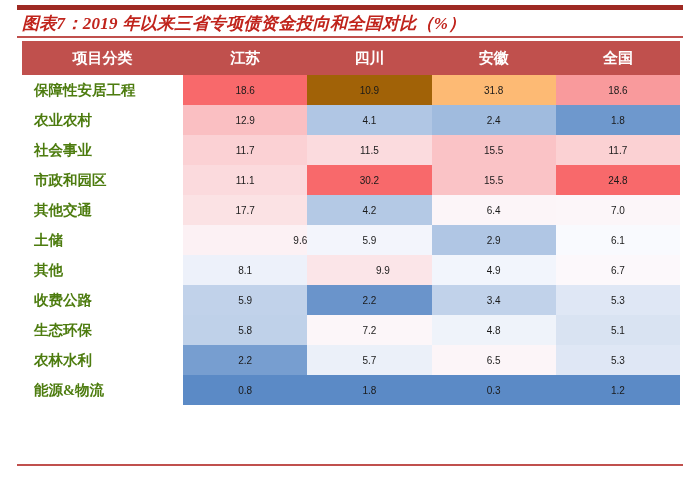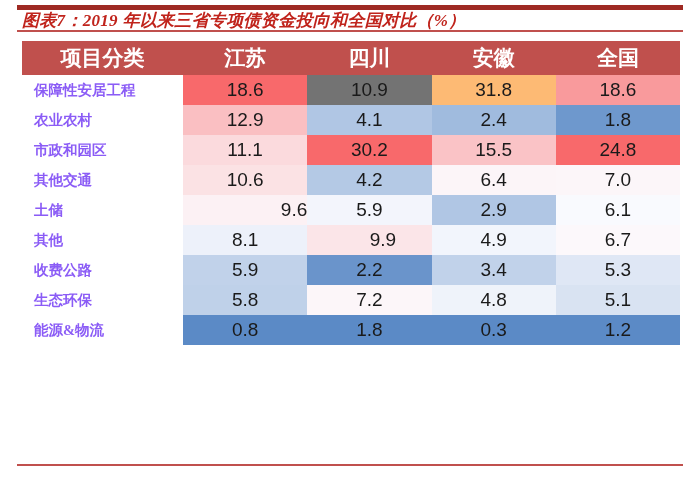--- a/index.html
+++ b/index.html
@@ -29,21 +29,21 @@
     height: 5px;
     background: #9E2A23;
   }
 
   
   .title-zone {
     position: absolute;
     left: 17px;
     top: 11px;
     width: 666px;
-    height: 21px;
+    height: 27px;
     display: flex;
     align-items: center;
     border-bottom: 2px solid #C0504D;
     box-sizing: border-box;
   }
   .title-text {
     font-family: "Liberation Serif", "DejaVu Serif", serif;
     font-size: 17px;
     font-weight: bold;
     font-style: italic;
@@ -66,46 +66,46 @@
     table-layout: fixed;
   }
   table.grid col.label-col { width: 161px; }
   table.grid col.data-col  { width: 124.25px; }
 
   thead th {
     background: #C0504D;
     color: #ffffff;
     height: 34px;
     font-family: "Liberation Serif", "DejaVu Serif", serif;
-    font-size: 21px;
+    font-size: 15px;
     font-weight: bold;
     text-align: center;
     vertical-align: middle;
     padding: 0;
     border: none;
   }
   thead th.label-head {
     text-align: center;
   }
 
   tbody td {
     height: 30px;
     padding: 0;
     border: none;
     font-family: "Liberation Sans", "DejaVu Sans", sans-serif;
-    font-size: 19px;
+    font-size: 10px;
     color: #1a1a1a;
     text-align: center;
     vertical-align: middle;
   }
   tbody td.rowlabel {
     font-family: "Liberation Serif", "DejaVu Serif", serif;
     font-size: 14.5px;
     font-weight: bold;
-    color: #8b5cf6;
+    color: #4d7c0f;
     text-align: left;
     padding-left: 12px;
     background: #ffffff;
     white-space: nowrap;
   }
 
   
   .bottom-rule {
     position: absolute;
     left: 17px;
@@ -151,41 +151,48 @@
           <th>江苏</th>
           <th>四川</th>
           <th>安徽</th>
           <th>全国</th>
         </tr>
       </thead>
       <tbody id="tbody">
           <tr>
             <td class="rowlabel">保障性安居工程</td>
             <td style="background: rgb(248, 105, 107);">18.6</td>
-            <td style="background: #737373;">10.9</td>
+            <td style="background: #a16207;">10.9</td>
             <td style="background: #fdba74;">31.8</td>
             <td style="background: rgb(249, 154, 156);">18.6</td>
           </tr>
           <tr>
             <td class="rowlabel">农业农村</td>
             <td style="background: rgb(250, 191, 194);">12.9</td>
             <td style="background: rgb(176, 198, 228);">4.1</td>
             <td style="background: rgb(160, 187, 222);">2.4</td>
             <td style="background: rgb(110, 152, 205);">1.8</td>
           </tr>
           <tr>
+            <td class="rowlabel">社会事业</td>
+            <td style="background: rgb(251, 209, 212);">11.7</td>
+            <td style="background: rgb(251, 219, 222);">11.5</td>
+            <td style="background: rgb(250, 195, 198);">15.5</td>
+            <td style="background: rgb(251, 209, 211);">11.7</td>
+          </tr>
+          <tr>
             <td class="rowlabel">市政和园区</td>
             <td style="background: rgb(251, 218, 221);">11.1</td>
             <td style="background: rgb(248, 105, 107);">30.2</td>
             <td style="background: rgb(250, 195, 198);">15.5</td>
             <td style="background: rgb(248, 105, 107);">24.8</td>
           </tr>
           <tr>
             <td class="rowlabel">其他交通</td>
-            <td style="background: rgb(251, 226, 228);">10.6</td>
+            <td style="background: rgb(251, 226, 228);">17.7</td>
             <td style="background: rgb(180, 201, 229);">4.2</td>
             <td style="background: rgb(252, 245, 248);">6.4</td>
             <td style="background: rgb(252, 246, 249);">7.0</td>
           </tr>
           <tr>
             <td class="rowlabel">土储</td>
             <td style="background: rgb(252, 241, 244); text-align: right;">9.6</td>
             <td style="background: rgb(243, 245, 252);">5.9</td>
             <td style="background: rgb(176, 198, 228);">2.9</td>
             <td style="background: rgb(249, 250, 254);">6.1</td>
@@ -205,20 +212,27 @@
             <td style="background: rgb(223, 231, 245);">5.3</td>
           </tr>
           <tr>
             <td class="rowlabel">生态环保</td>
             <td style="background: rgb(191, 209, 233);">5.8</td>
             <td style="background: rgb(252, 246, 249);">7.2</td>
             <td style="background: rgb(239, 243, 250);">4.8</td>
             <td style="background: rgb(217, 227, 242);">5.1</td>
           </tr>
           <tr>
+            <td class="rowlabel">农林水利</td>
+            <td style="background: rgb(119, 158, 208);">2.2</td>
+            <td style="background: rgb(235, 240, 249);">5.7</td>
+            <td style="background: rgb(252, 245, 248);">6.5</td>
+            <td style="background: rgb(223, 231, 245);">5.3</td>
+          </tr>
+          <tr>
             <td class="rowlabel">能源&amp;物流</td>
             <td style="background: rgb(91, 138, 198);">0.8</td>
             <td style="background: rgb(91, 138, 198);">1.8</td>
             <td style="background: rgb(91, 138, 198);">0.3</td>
             <td style="background: rgb(91, 138, 198);">1.2</td>
           </tr>
         </tbody>
     </table>
   </div>
 

